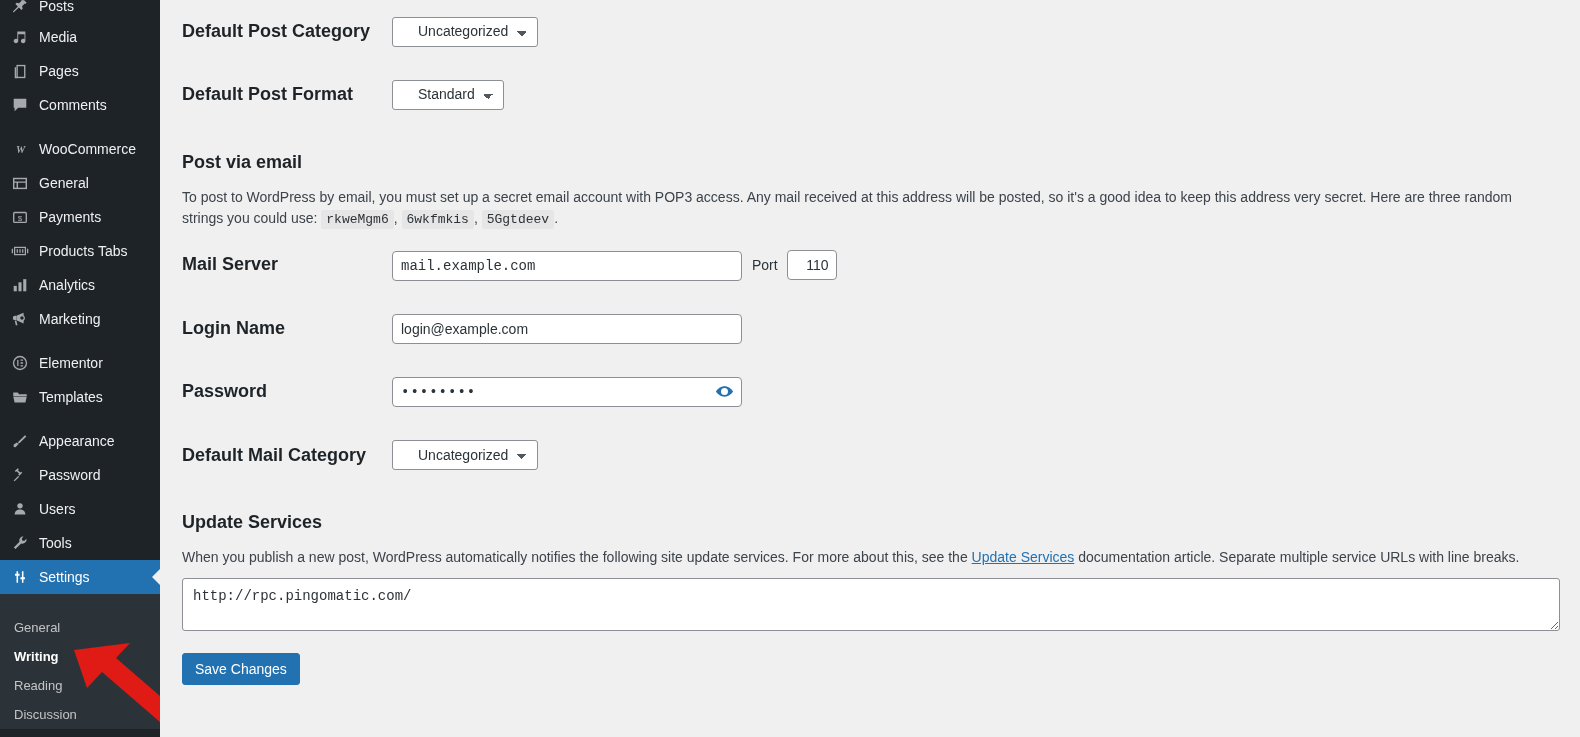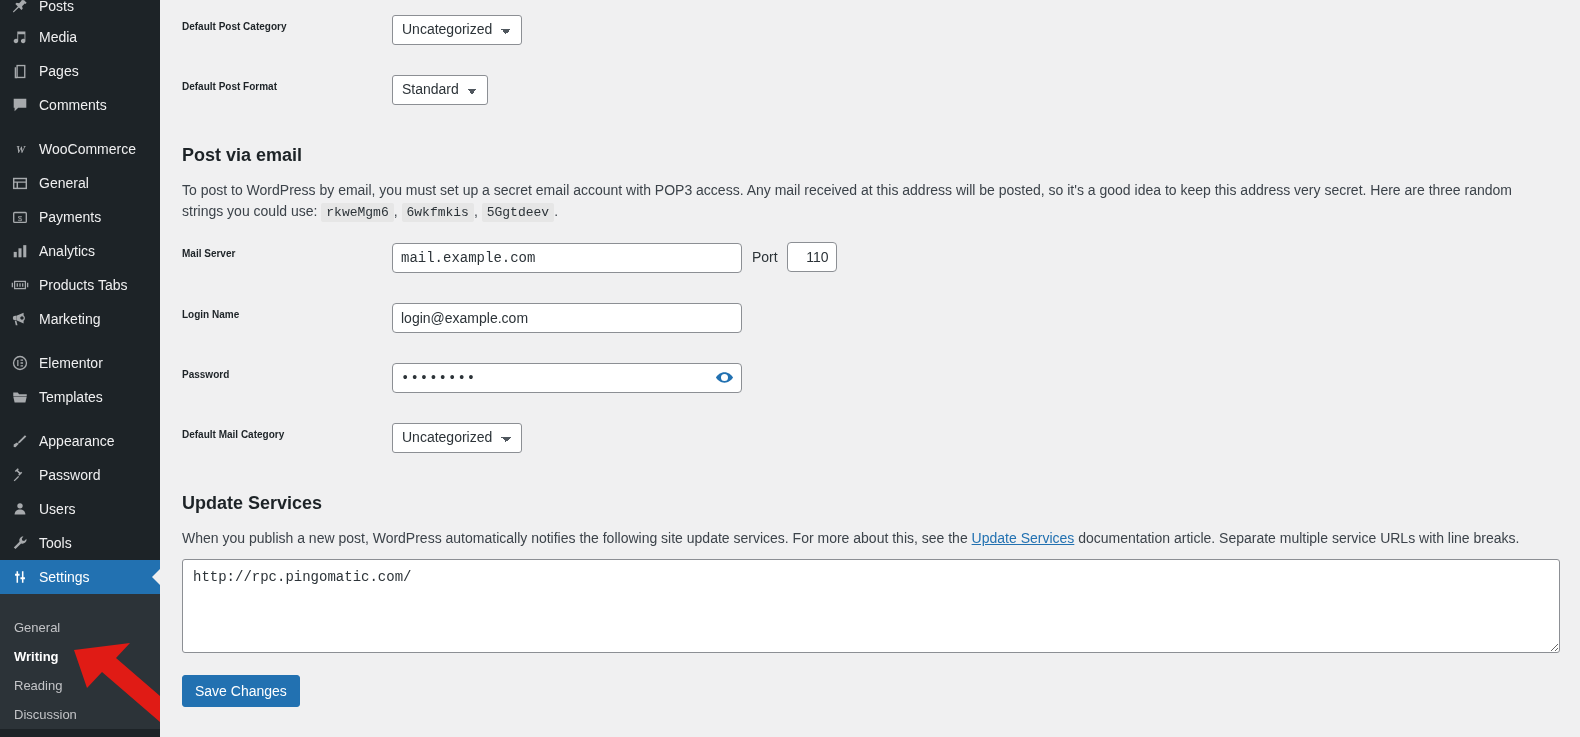--- a/index.html
+++ b/index.html
@@ -60,31 +60,31 @@
   #main {
     flex: 1; height: 737px; background: #f0f0f1;
     overflow: hidden; position: relative;
   }
   #content-inner { padding: 0 20px 0 22px; }
 
   table.form-table { border-collapse: collapse; width: 100%; }
   table.form-table th {
     width: 200px; text-align: left; vertical-align: top;
     padding: 20px 10px 20px 0;
-    font-size: 10px; font-weight: 700; color: #1d2327; line-height: 1.3;
+    font-size: 18px; font-weight: 700; color: #1d2327; line-height: 1.3;
   }
   table.form-table td {
     padding: 15px 10px; vertical-align: middle;
     font-size: 14px; color: #2c3338;
   }
 
   select.wp-select {
     font-family: "Liberation Sans", sans-serif;
     font-size: 14px; color: #2c3338;
-    padding: 4px 28px 4px 9px; height: 30px;
+    padding: 4px 28px 4px 25px; height: 30px;
     border: 1px solid #8c8f94; border-radius: 3px;
     background-color: #fff;
     -webkit-appearance: none; appearance: none;
     background-image:
       linear-gradient(45deg, transparent 50%, #50575e 50%),
       linear-gradient(135deg, #50575e 50%, transparent 50%);
     background-position: calc(100% - 15px) 13px, calc(100% - 10px) 13px;
     background-size: 5px 5px, 5px 5px;
     background-repeat: no-repeat;
     line-height: 1.4;
@@ -121,21 +121,21 @@
   
   .pw-wrap { position: relative; display: inline-block; }
   .pw-wrap input { width: 350px; padding-right: 38px; letter-spacing: 1px; }
   .pw-toggle {
     position: absolute; right: 1px; top: 1px; width: 34px; height: 28px;
     display: flex; align-items: center; justify-content: center;
     background: transparent; border: 0; cursor: pointer; color: #2271b1;
   }
 
   textarea.large-text {
-    width: 100%; height: 94px;
+    width: 100%; height: 53px;
     font-family: "Liberation Mono", monospace;
     font-size: 14px; color: #2c3338; line-height: 1.5;
     border: 1px solid #8c8f94; border-radius: 3px;
     background: #fff; padding: 7px 10px; resize: vertical;
     display: block;
   }
   .ping-wrap { padding: 0 0 0 0; margin-top: 10px; }
 
   p.submit { margin: 22px 0 0 0; padding: 0; }
   button.button-primary {
@@ -216,37 +216,37 @@
         <svg width="18" height="18" viewBox="0 0 20 20" fill="none" stroke="currentColor" stroke-width="1.5">
             <rect x="3" y="5" width="14" height="11" rx="1"></rect>
             <text x="10" y="14" font-size="9" font-family="Liberation Sans, sans-serif" fill="currentColor" stroke="none" text-anchor="middle">$</text>
           </svg>
       </span>
       <span class="mi-label">Payments</span>
     </div>
 
     <div class="menu-item">
       <span class="mi-icon">
+        <svg width="18" height="12" viewBox="0 0 20 12" fill="none" stroke="currentColor" stroke-width="1.4">
+            <rect x="4" y="2" width="12" height="8"></rect>
+            <path d="M7 4v4M10 4v4M13 4v4M1.5 3.5v5M18.5 3.5v5"></path>
+          </svg>
+      </span>
+      <span class="mi-label">Products Tabs</span>
+    </div>
+
+    <div class="menu-item">
+      <span class="mi-icon">
         <svg width="18" height="18" viewBox="0 0 20 20" fill="currentColor">
             <rect x="3" y="11" width="3.4" height="6"></rect>
             <rect x="8.3" y="7" width="3.4" height="10"></rect>
             <rect x="13.6" y="3.5" width="3.4" height="13.5"></rect>
           </svg>
       </span>
       <span class="mi-label">Analytics</span>
-    </div>
-
-    <div class="menu-item">
-      <span class="mi-icon">
-        <svg width="18" height="12" viewBox="0 0 20 12" fill="none" stroke="currentColor" stroke-width="1.4">
-            <rect x="4" y="2" width="12" height="8"></rect>
-            <path d="M7 4v4M10 4v4M13 4v4M1.5 3.5v5M18.5 3.5v5"></path>
-          </svg>
-      </span>
-      <span class="mi-label">Products Tabs</span>
     </div>
 
     <div class="menu-item">
       <span class="mi-icon">
         <svg width="18" height="18" viewBox="0 0 20 20" fill="currentColor">
             <path d="M14 3v12l-8-3.5V6.5zM4.5 6.5h1.2v5H4.5a2.5 2.5 0 010-5z"></path>
             <circle cx="12.2" cy="9" r="2.6" fill="#1d2327" stroke="currentColor" stroke-width="1.3"></circle>
             <path d="M6 12l1.2 5H5.3L4.2 12z"></path>
           </svg>
       </span>

